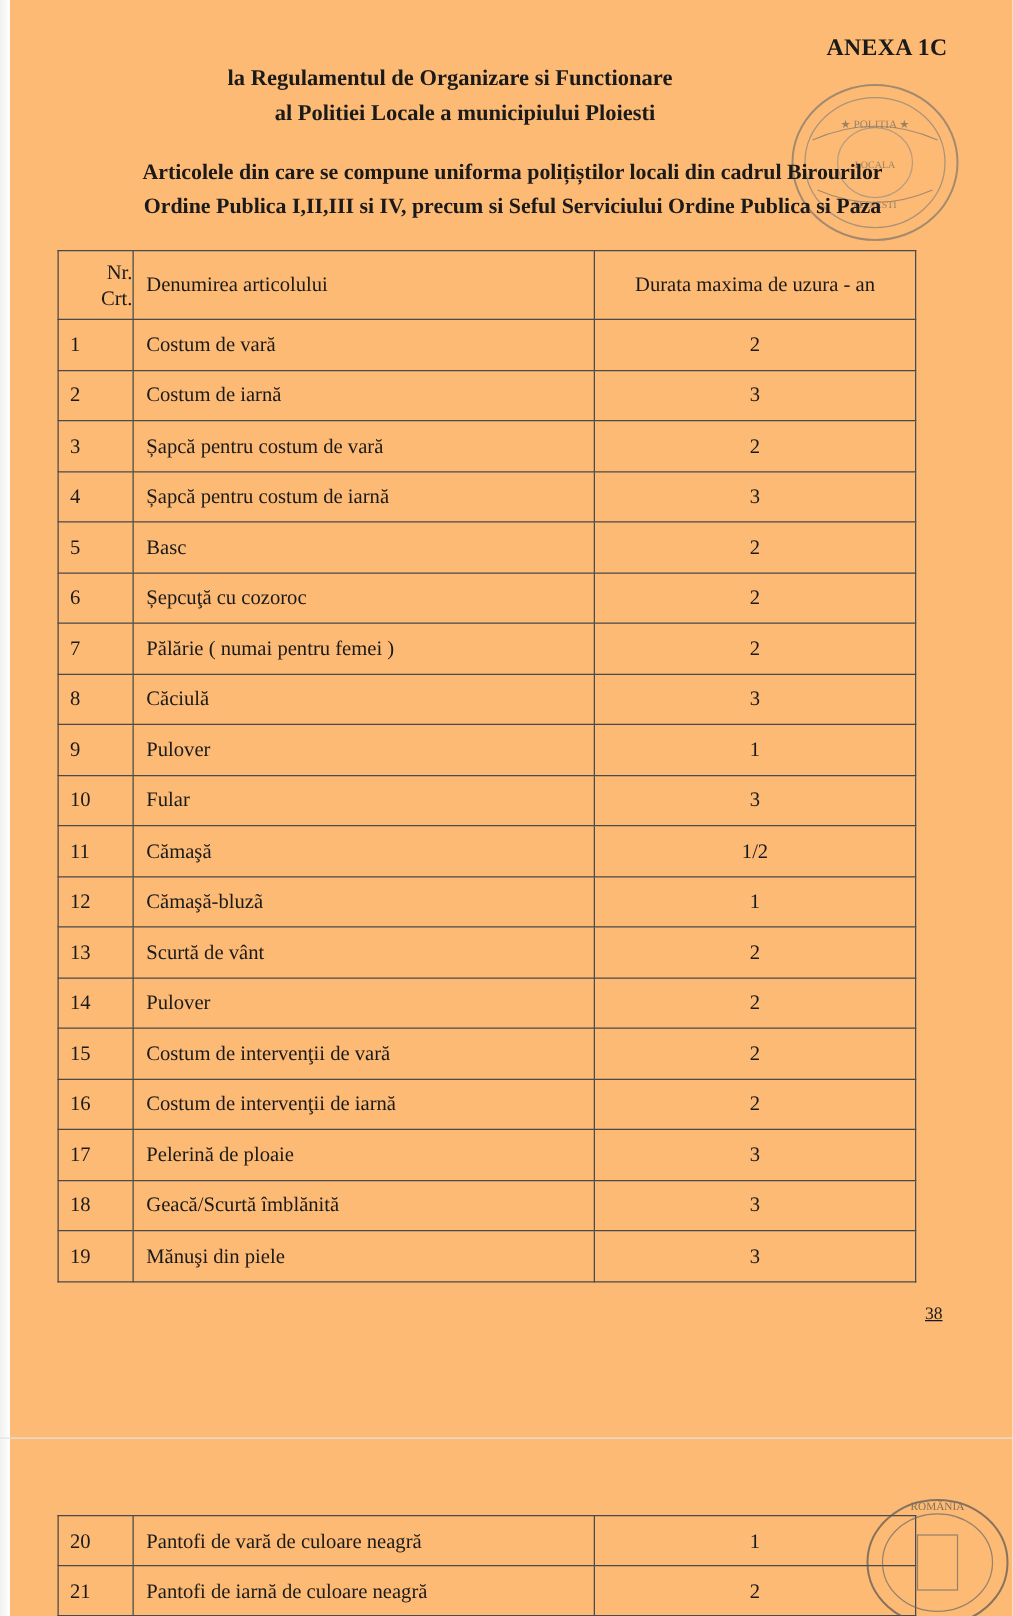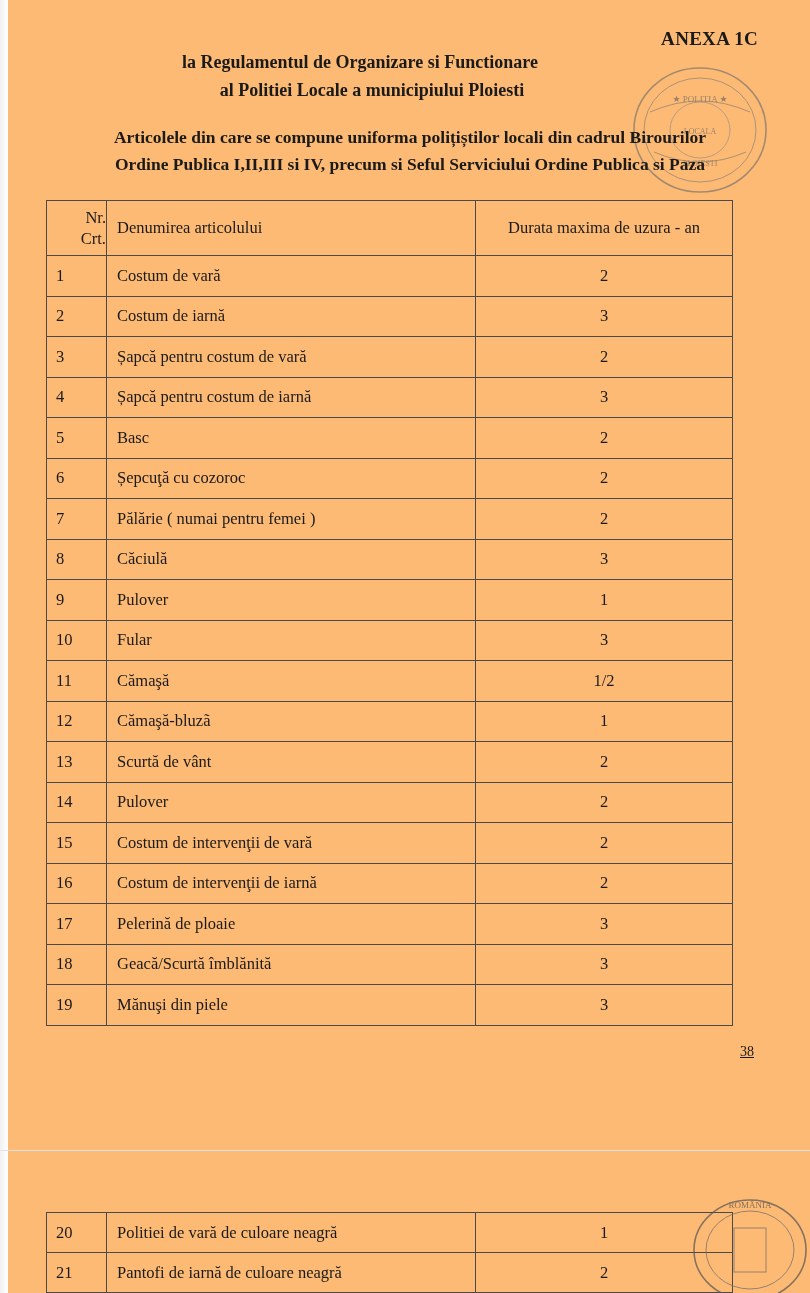--- a/index.html
+++ b/index.html
@@ -294,21 +294,21 @@
 
   <div class="pagenum">38</div>
 
   <div class="divider"></div>
 
   <div class="table-wrap2">
     <table class="doc2">
       <tbody>
         <tr>
             <td class="c-nr">20</td>
-            <td class="c-den">Politiei de vară de culoare neagră</td>
+            <td class="c-den">Pantofi de vară de culoare neagră</td>
             <td class="c-dur">1</td>
           </tr>
         <tr>
             <td class="c-nr">21</td>
             <td class="c-den">Pantofi de iarnă de culoare neagră</td>
             <td class="c-dur">2</td>
           </tr>
       </tbody>
     </table>
   </div>

